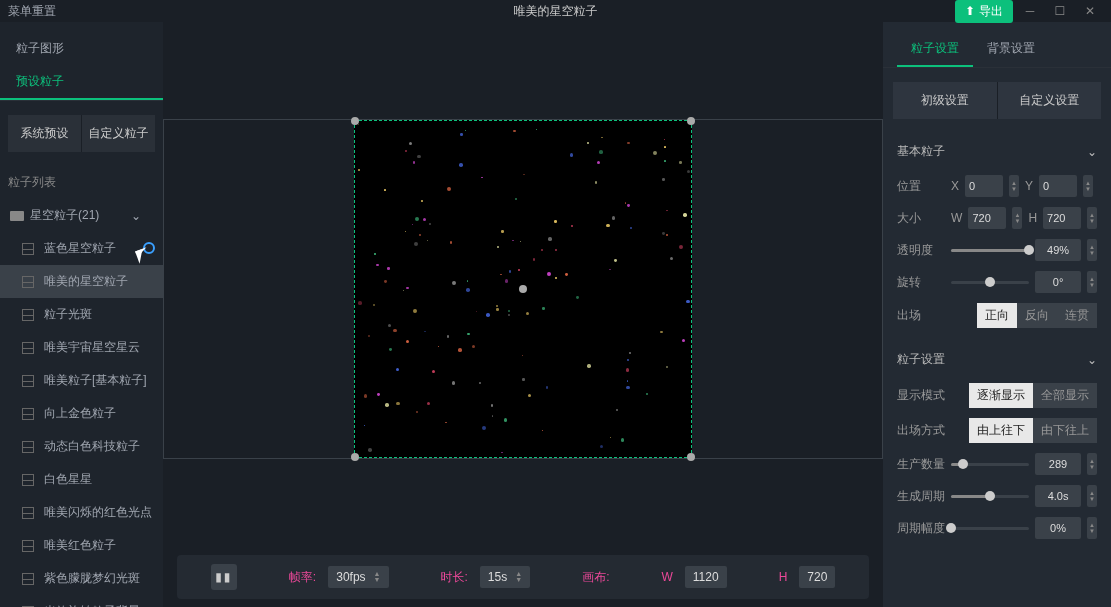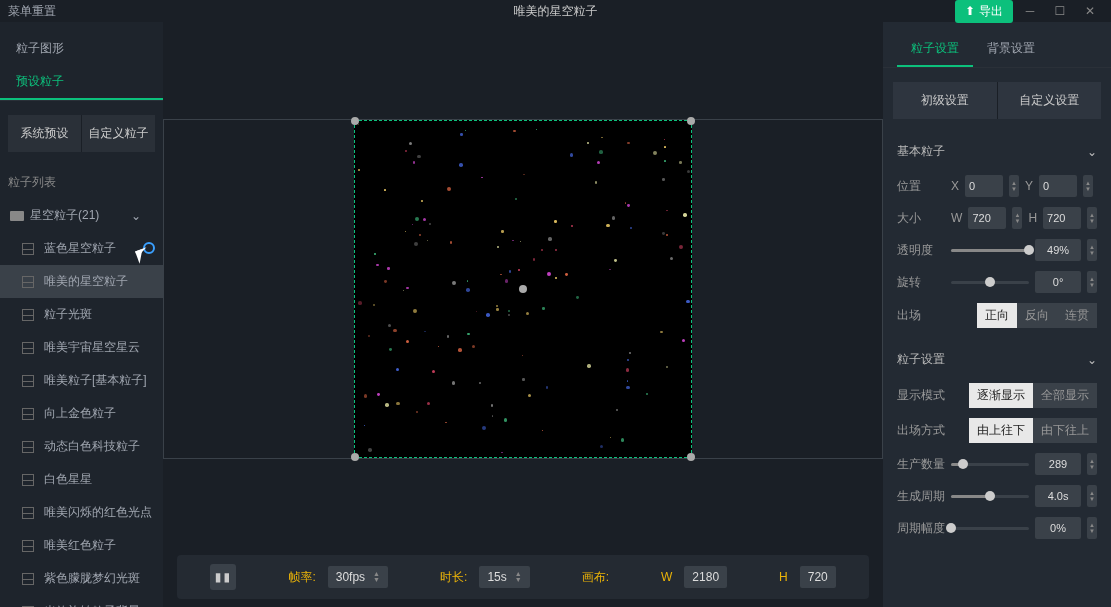--- a/index.html
+++ b/index.html
@@ -120,21 +120,21 @@
       display: flex;
       align-items: center;
       justify-content: center;
       gap: 12px;
       background: #242a32;
       margin: 0 14px 8px 14px;
       border-radius: 4px;
       padding: 0 12px;
     }
     .play-btn { width: 26px; height: 26px; background: #3a4149; border-radius: 3px; display:flex; align-items:center; justify-content:center; cursor:pointer; }
-    .pb-label { color: #eab308; margin-left: 40px; }
+    .pb-label { color: #ec4899; margin-left: 40px; }
     .pb-field {
       background: #3a4149; color: #ddd; padding: 4px 8px; border-radius: 2px;
       display: flex; align-items: center; gap: 4px; font-size: 12px;
     }
     .pb-stepper { display:flex; flex-direction:column; margin-left:4px; }
     .pb-stepper span { font-size:7px; line-height:6px; color:#888; cursor:pointer; }
 
     .right-panel { width: 228px; background: #232a33; display: flex; flex-direction: column; }
     .right-tabs { display: flex; padding: 10px 0 0 14px; border-bottom: 1px solid #2a3038; }
     .right-tab { padding: 8px 14px; cursor: pointer; }
@@ -440,21 +440,21 @@
       <div class="pb-field">
         <span>15s</span>
         <div class="pb-stepper">
             <span>▲</span>
             <span>▼</span>
           </div>
       </div>
       <span class="pb-label">画布:</span>
       <span class="pb-label">W</span>
       <div class="pb-field">
-          <span>2180</span>
+          <span>1120</span>
         </div>
       <span class="pb-label">H</span>
       <div class="pb-field">
           <span>720</span>
         </div>
     </div>
   </div>
 
   <div class="right-panel">
     <div class="right-tabs">

